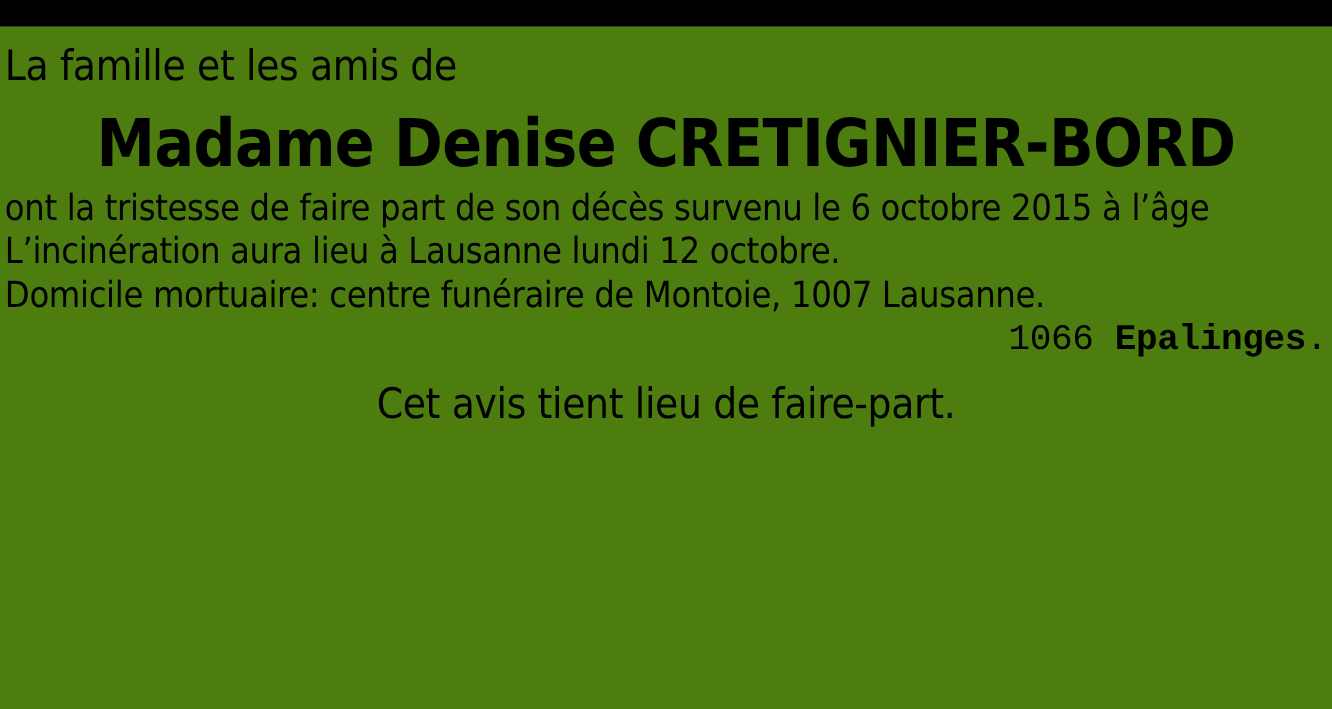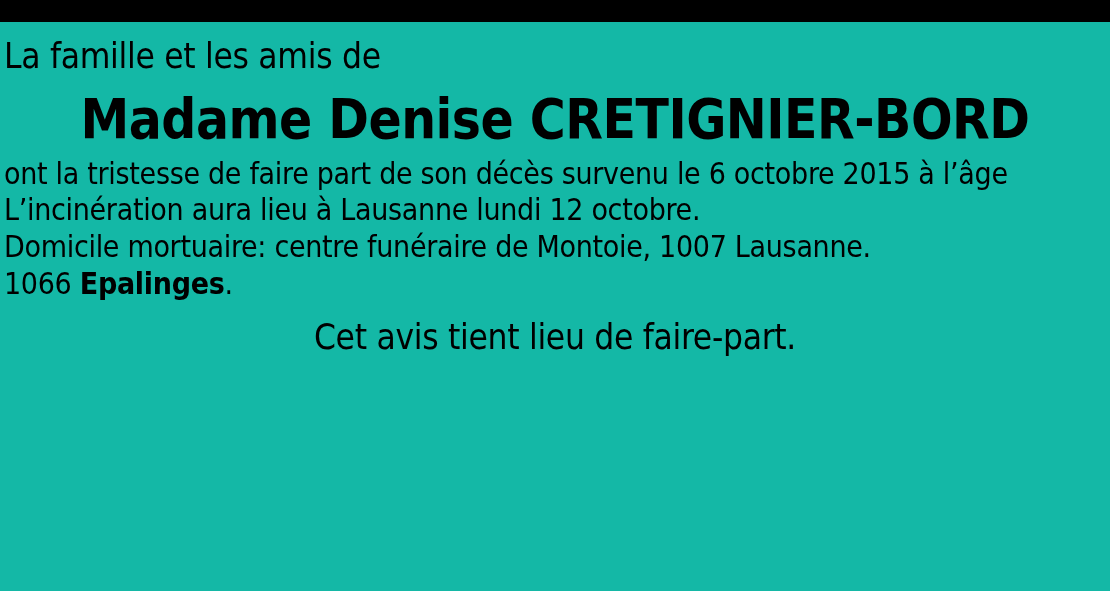--- a/index.html
+++ b/index.html
@@ -11,21 +11,21 @@
     width: 1110px;
     height: 591px;
     overflow: hidden;
     font-family: "DejaVu Sans Condensed", "Liberation Sans Narrow", "Liberation Sans", sans-serif;
     color: #000000;
   }
   .notice {
     width: 1110px;
     height: 591px;
     box-sizing: border-box;
-    background: #14b8a6;
+    background: #4d7c0f;
     display: flex;
     flex-direction: column;
   }
   .rule-top {
     width: 100%;
     height: 22px;
     background: #000000;
     flex: 0 0 auto;
   }
   .body-area {
@@ -50,21 +50,22 @@
     white-space: nowrap;
     transform: scaleX(0.99);
   }
   .para {
     font-size: 30px;
     line-height: 1.22;
     letter-spacing: -0.3px;
     text-align: left;
   }
   .para.center {
-    text-align: left;
+    text-align: right;
+    font-family: Liberation Mono, monospace;
   }
   .para .bold {
     font-weight: 800;
   }
   .closing {
     font-size: 35px;
     line-height: 1.22;
     letter-spacing: -0.3px;
     text-align: center;
     margin-top: 14px;

